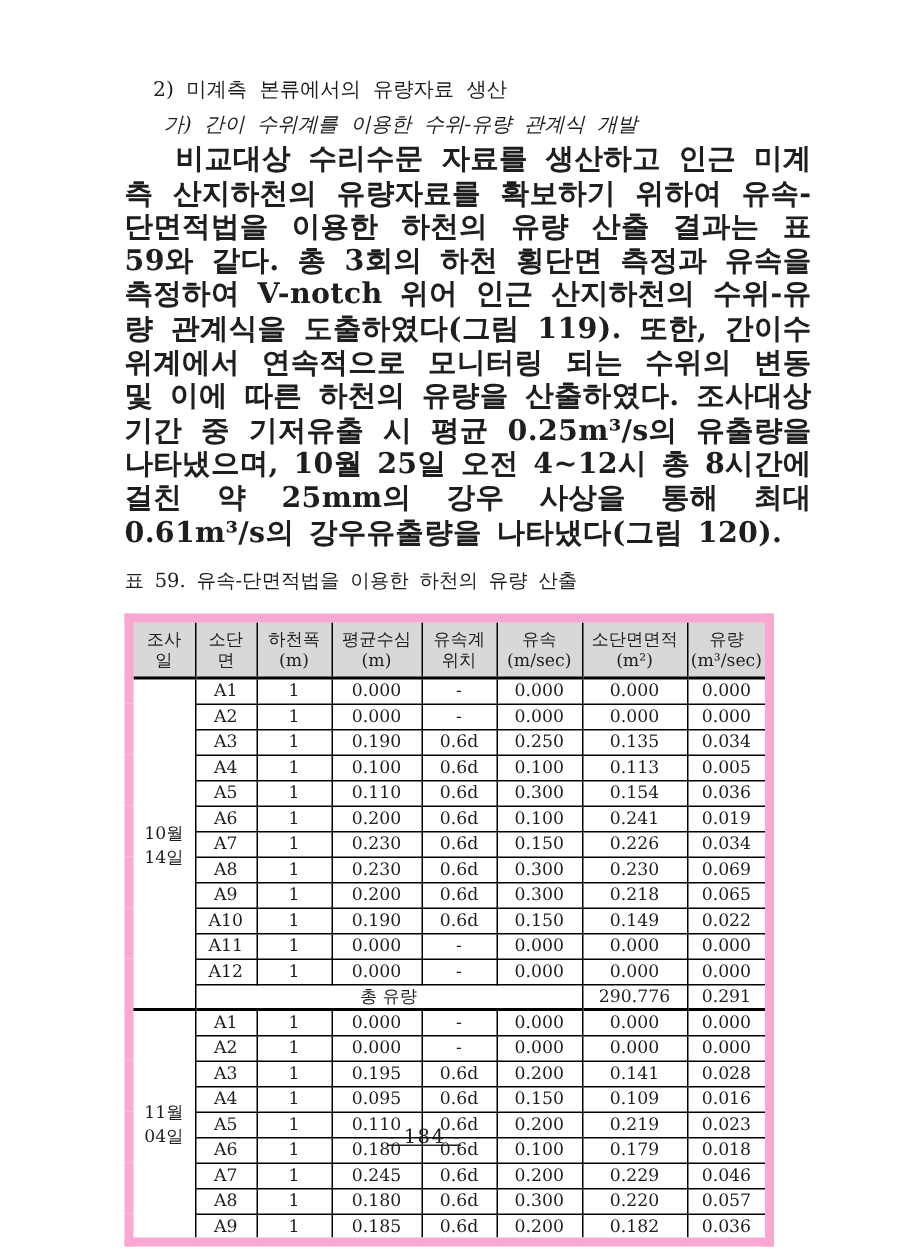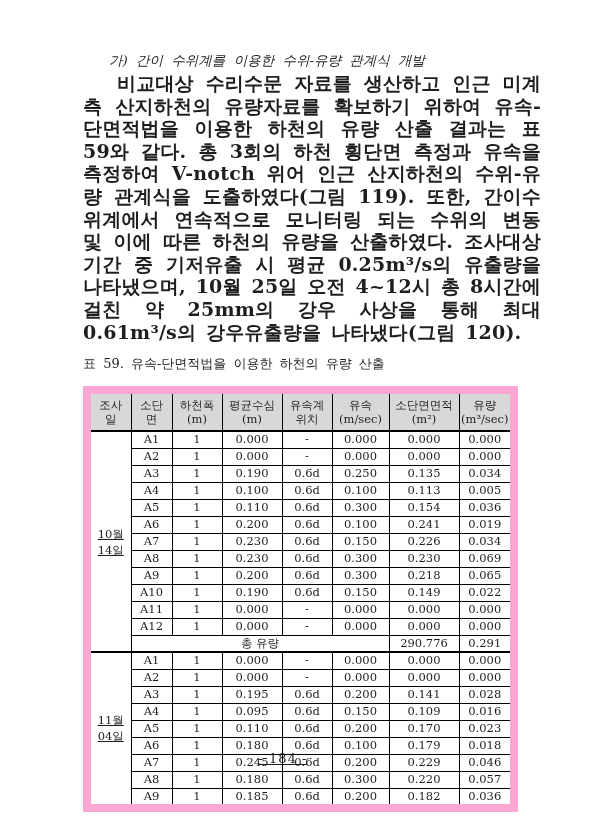--- a/index.html
+++ b/index.html
@@ -21,56 +21,57 @@
     text-align:justify; text-indent:34px;
     letter-spacing:0.2px; word-spacing:3px;font-weight:bold;
   }
 
   .caption { margin-top:12px; margin-bottom:13px; font-size:13px; word-spacing:3px; }
 
   table.flow {
     border-collapse:collapse;
     table-layout:fixed;
     width:427px;
-    border:8px solid #f9a8d4;
+    border:6px solid #f9a8d4;
     font-size:11.5px;
   }
   table.flow th {
     background:#d8d8d8;
     border:1px solid #000;
     border-bottom:2px solid #000;
     font-weight:normal;
     white-space:pre-line;
     line-height:14px;
     padding:4px 0;
     text-align:center;
     font-size:11.5px;
   }
   table.flow td {
     border:1px solid #000;
     text-align:center;
     height:17px;
     line-height:15px;
     padding:0;
   }
-  table.flow td.date-cell  { white-space:pre-line; line-height:16px;text-decoration:underline; }
+  table.flow td.date-cell  { white-space:pre-line; line-height:16px; }
   table.flow tr.group-start td { border-top:2px solid #000; }
 
   .footer {
     position:absolute; left:0; top:751px; width:566px;
     text-align:center; font-size:13px; letter-spacing:1px;text-decoration:underline;
   }
 </style>
 </head>
 <body>
 
 <div class="page">
 
   <div class="content">
 
+    <div class="h-num">2) 미계측 본류에서의 유량자료 생산</div>
 
     <div class="h-sub">가) 간이 수위계를 이용한 수위-유량 관계식 개발</div>
 
     <div class="para">비교대상 수리수문 자료를 생산하고 인근 미계측 산지하천의 유량자료를 확보하기 위하여 유속-단면적법을 이용한 하천의 유량 산출 결과는 표 59와 같다. 총 3회의 하천 횡단면 측정과 유속을 측정하여 V-notch 위어 인근 산지하천의 수위-유량 관계식을 도출하였다(그림 119). 또한, 간이수위계에서 연속적으로 모니터링 되는 수위의 변동 및 이에 따른 하천의 유량을 산출하였다. 조사대상 기간 중 기저유출 시 평균 0.25m³/s의 유출량을 나타냈으며, 10월 25일 오전 4~12시 총 8시간에 걸친 약 25mm의 강우 사상을 통해 최대 0.61m³/s의 강우유출량을 나타냈다(그림 120).</div>
 
     <div class="caption">표 59. 유속-단면적법을 이용한 하천의 유량 산출</div>
 
     <table class="flow">
       <colgroup>
         <col style="width:44px">
@@ -255,21 +256,21 @@
             <td>0.150</td>
             <td>0.109</td>
             <td>0.016</td>
           </tr>
           <tr>
             <td>A5</td>
             <td>1</td>
             <td>0.110</td>
             <td>0.6d</td>
             <td>0.200</td>
-            <td>0.170</td>
+            <td>0.219</td>
             <td>0.023</td>
           </tr>
           <tr>
             <td>A6</td>
             <td>1</td>
             <td>0.180</td>
             <td>0.6d</td>
             <td>0.100</td>
             <td>0.179</td>
             <td>0.018</td>

